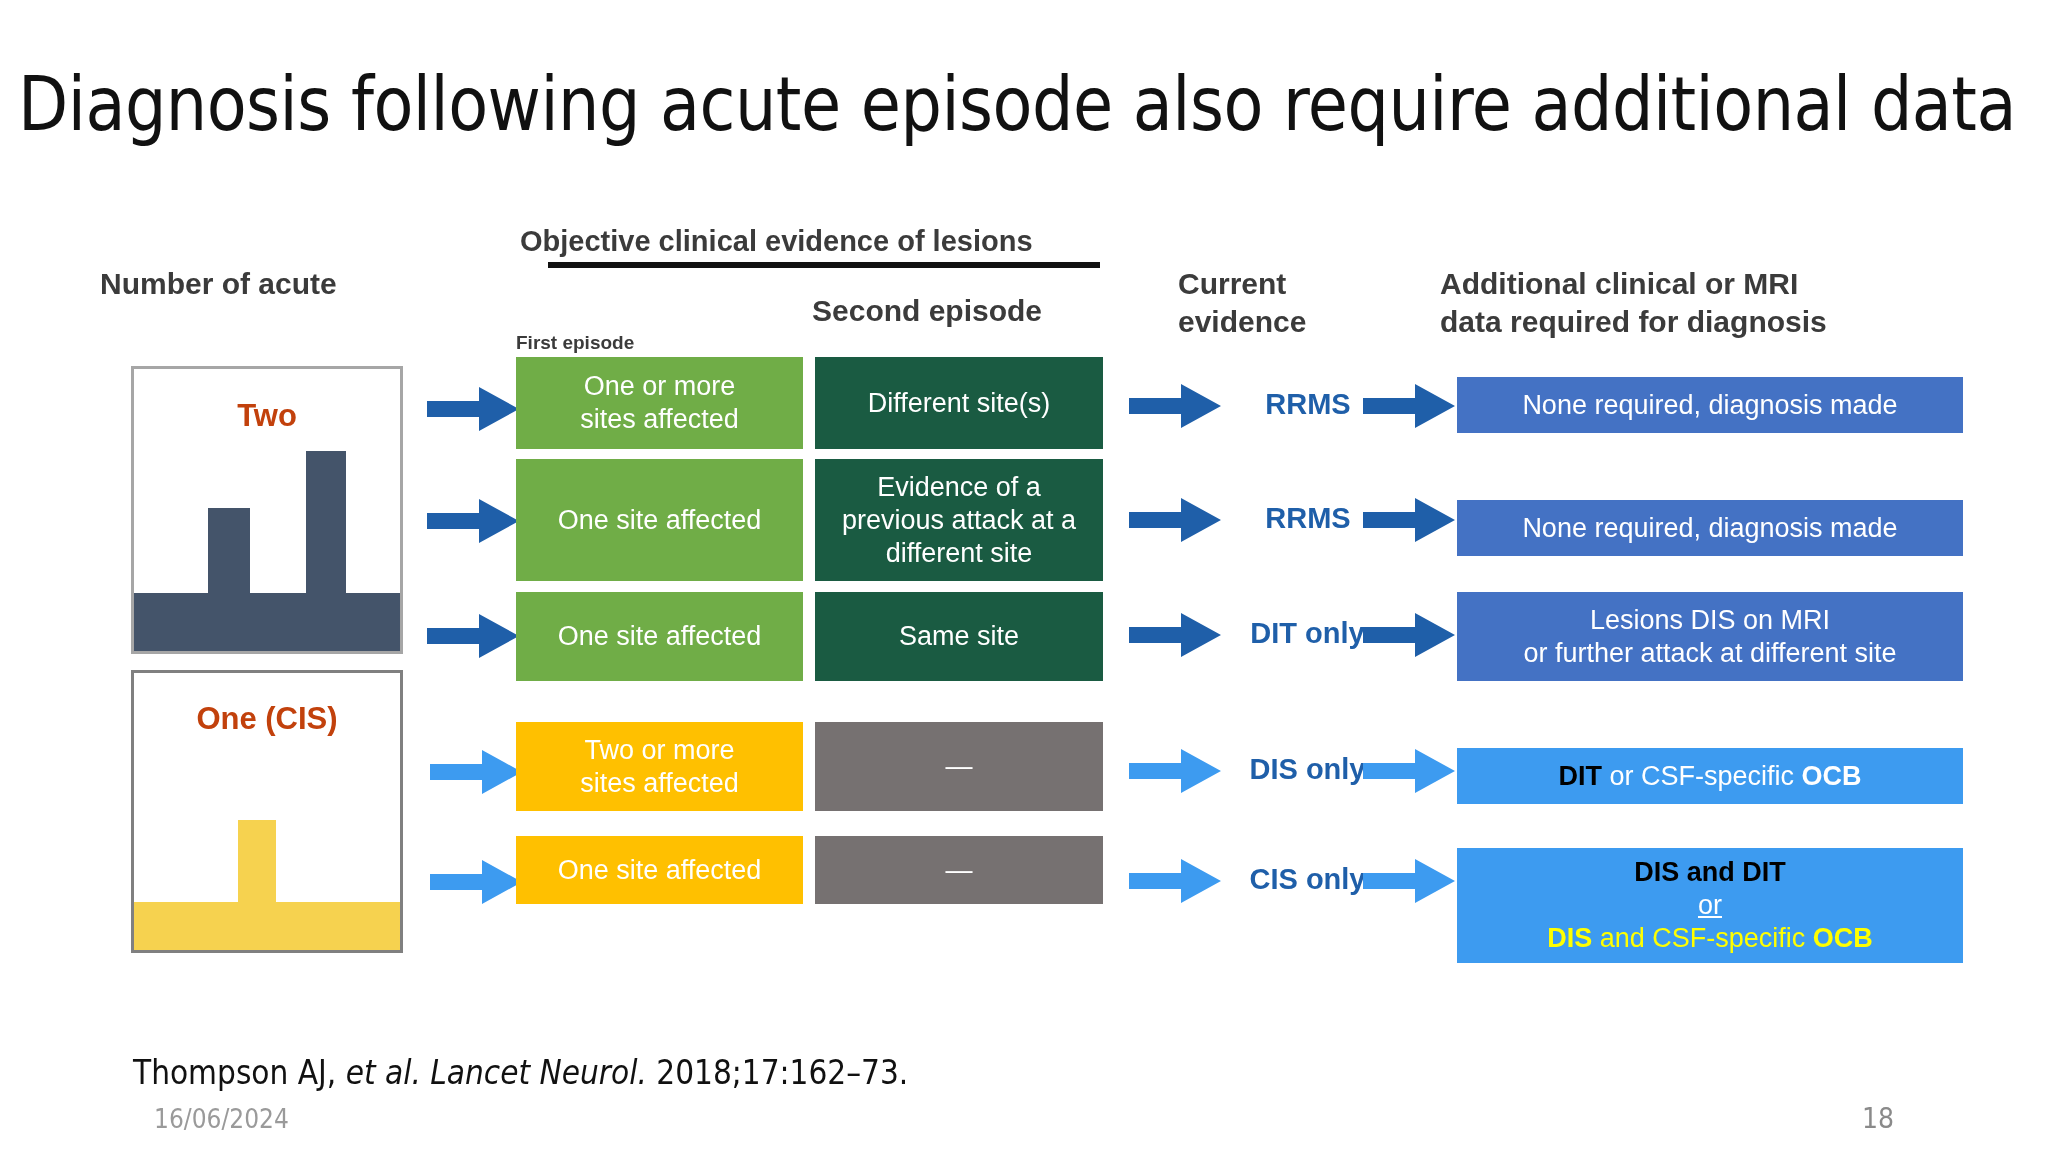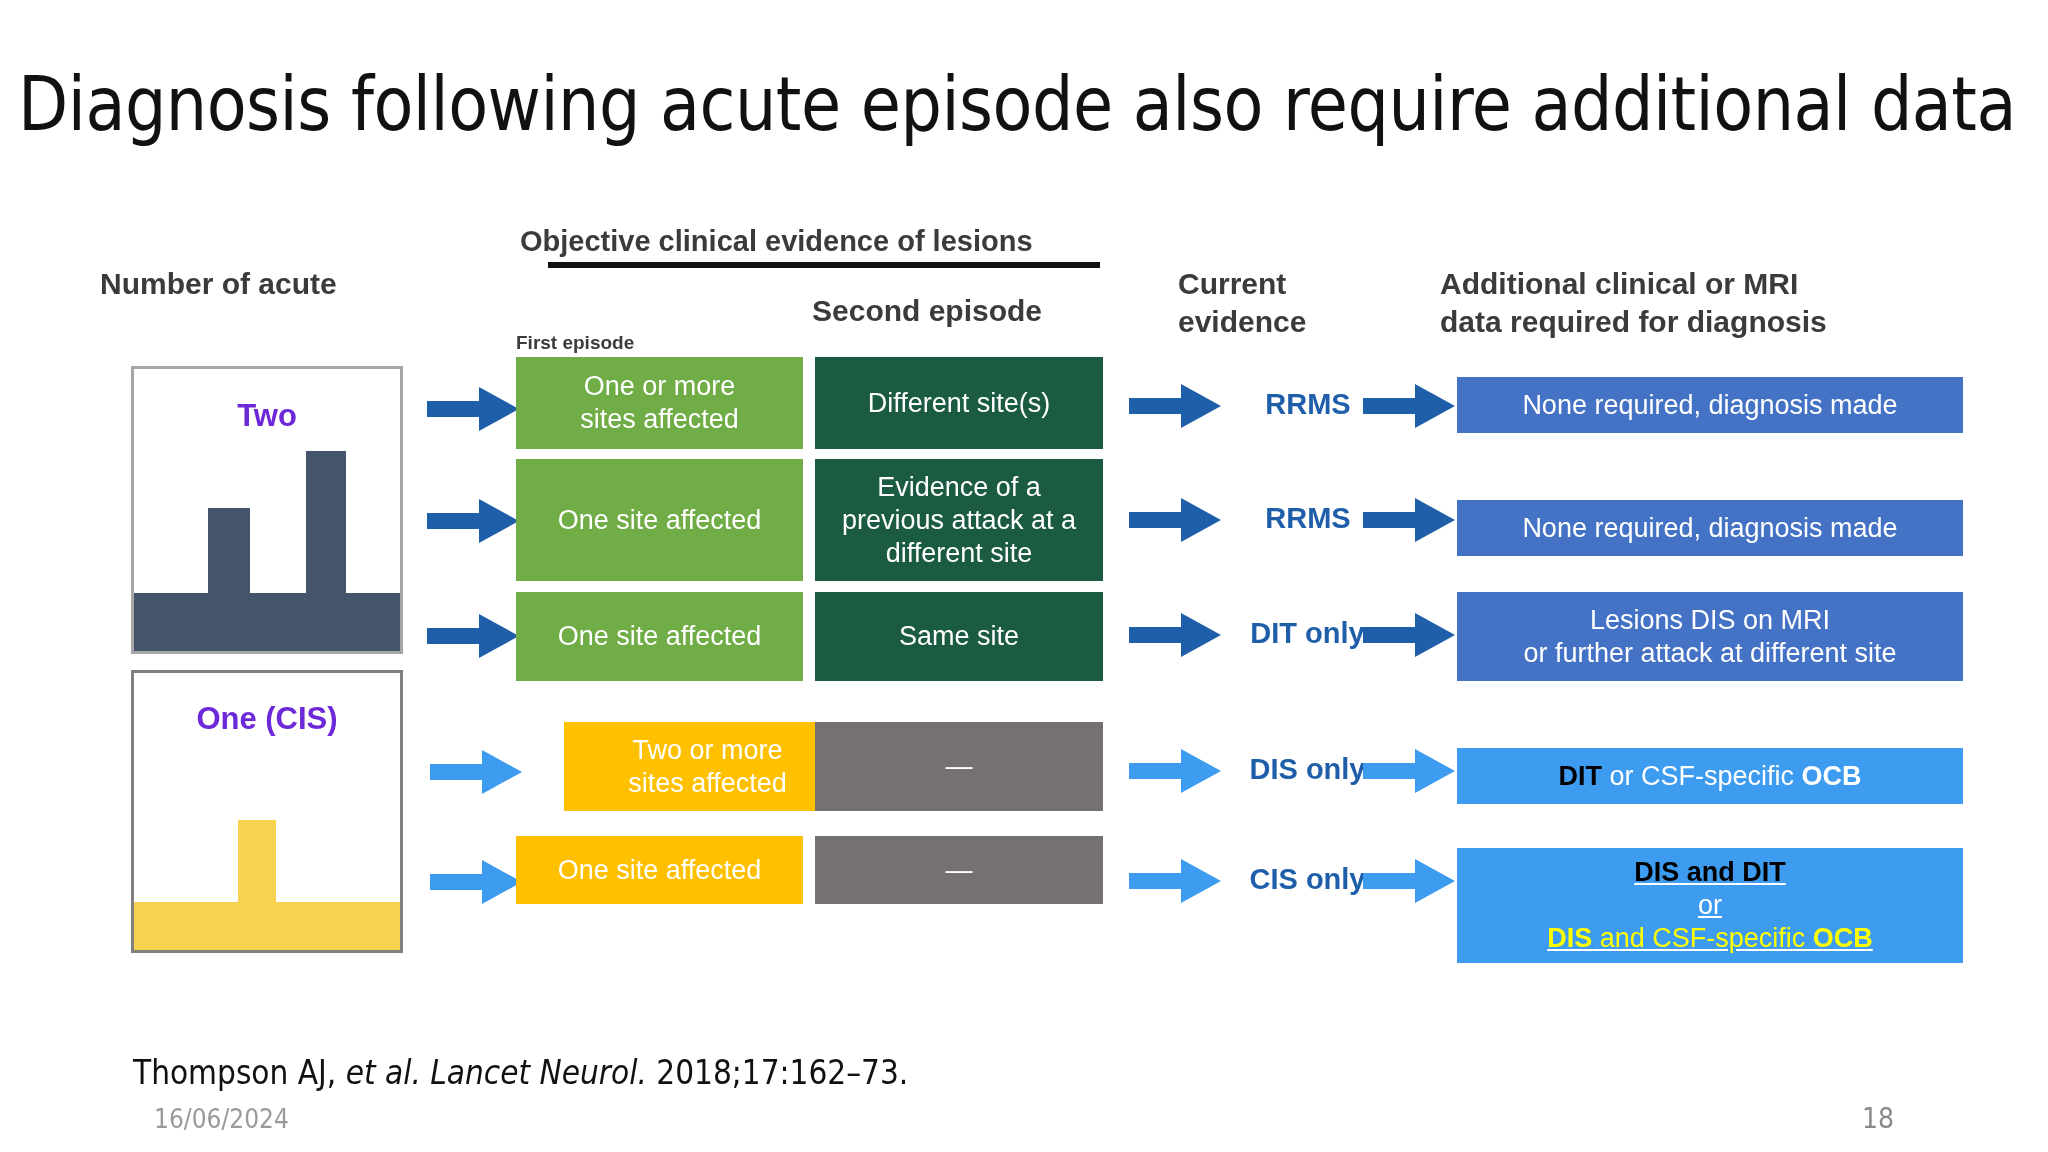--- a/index.html
+++ b/index.html
@@ -38,21 +38,21 @@
   .hdr-second{left:812px;top:292px;width:285px;font-size:30px;}
   .hdr-current{left:1178px;top:265px;width:250px;font-size:30px;}
   .hdr-additional{left:1440px;top:265px;width:520px;font-size:30px;}
 
   
   .panel{position:absolute;background:#ffffff;box-sizing:border-box;overflow:hidden;}
   .panel-two{left:131px;top:366px;width:272px;height:288px;border:3px solid #a6a6a6;}
   .panel-one{left:131px;top:670px;width:272px;height:283px;border:3px solid #808080;}
   .panel-label{
     position:absolute;left:0;width:100%;text-align:center;
-    font-weight:bold;font-size:31px;color:#6d28d9;
+    font-weight:bold;font-size:31px;color:#c2410c;
   }
   .panel-two .panel-label{top:29px;}
   .panel-one .panel-label{top:28px;}
   .bar{position:absolute;}
   .base-two{left:0;bottom:0;width:100%;height:58px;background:#44546A;}
   .spike-two-a{left:74px;bottom:0;width:42px;height:143px;background:#44546A;}
   .spike-two-b{left:172px;bottom:0;width:40px;height:200px;background:#44546A;}
   .base-one{left:0;bottom:0;width:100%;height:48px;background:#F6D24F;}
   .spike-one{left:104px;bottom:0;width:38px;height:130px;background:#F6D24F;}
 
@@ -208,21 +208,21 @@
   </div>
   <div class="box box-blue" style="left:1457px;top:592px;width:506px;height:89px;">
     <span><span>Lesions DIS on MRI</span><br><span>or further attack at different site</span></span>
   </div>
 
   <div class="arrow" style="left:430px;top:748px;">
     <svg width="92" height="48" viewBox="0 0 92 48">
         <path d="M0 16 H52 V2 L92 24 L52 46 V32 H0 Z" fill="#3D9BF0"></path>
       </svg>
   </div>
-  <div class="box box-amber" style="left:516px;top:722px;width:287px;height:89px;margin-left:48px;">
+  <div class="box box-amber" style="left:516px;top:722px;width:287px;height:89px;">
     <span><span>Two or more</span><br><span>sites affected</span></span>
   </div>
   <div class="box box-gray" style="left:815px;top:722px;width:288px;height:89px;">—</div>
   <div class="arrow" style="left:1129px;top:747px;">
     <svg width="92" height="48" viewBox="0 0 92 48">
         <path d="M0 16 H52 V2 L92 24 L52 46 V32 H0 Z" fill="#3D9BF0"></path>
       </svg>
   </div>
   <div class="ev ev-lt" style="left:1190px;top:753px;width:235px;">DIS only</div>
   <div class="arrow" style="left:1363px;top:747px;">
@@ -245,21 +245,21 @@
     <svg width="92" height="48" viewBox="0 0 92 48">
         <path d="M0 16 H52 V2 L92 24 L52 46 V32 H0 Z" fill="#3D9BF0"></path>
       </svg>
   </div>
   <div class="ev ev-lt" style="left:1190px;top:863px;width:235px;">CIS only</div>
   <div class="arrow" style="left:1363px;top:857px;">
     <svg width="92" height="48" viewBox="0 0 92 48">
         <path d="M0 16 H52 V2 L92 24 L52 46 V32 H0 Z" fill="#3D9BF0"></path>
       </svg>
   </div>
-  <div class="box box-ltblue" style="left:1457px;top:848px;width:506px;height:115px;text-decoration:underline;">
+  <div class="box box-ltblue" style="left:1457px;top:848px;width:506px;height:115px;">
     <span>
       <span class="red">DIS</span><span class="red"> and </span><span class="red">DIT</span><br>
       <span class="uline">or</span><br>
       <span class="yellow">DIS</span><span class="yellow" style="font-weight:normal;"> and CSF-specific </span><span class="yellow">OCB</span>
     </span>
   </div>
 
   <div class="citation"><span>Thompson AJ, </span><i>et al. Lancet Neurol.</i><span> 2018;17:162–73.</span></div>
   <div class="date">16/06/2024</div>
   <div class="pageno">18</div>

